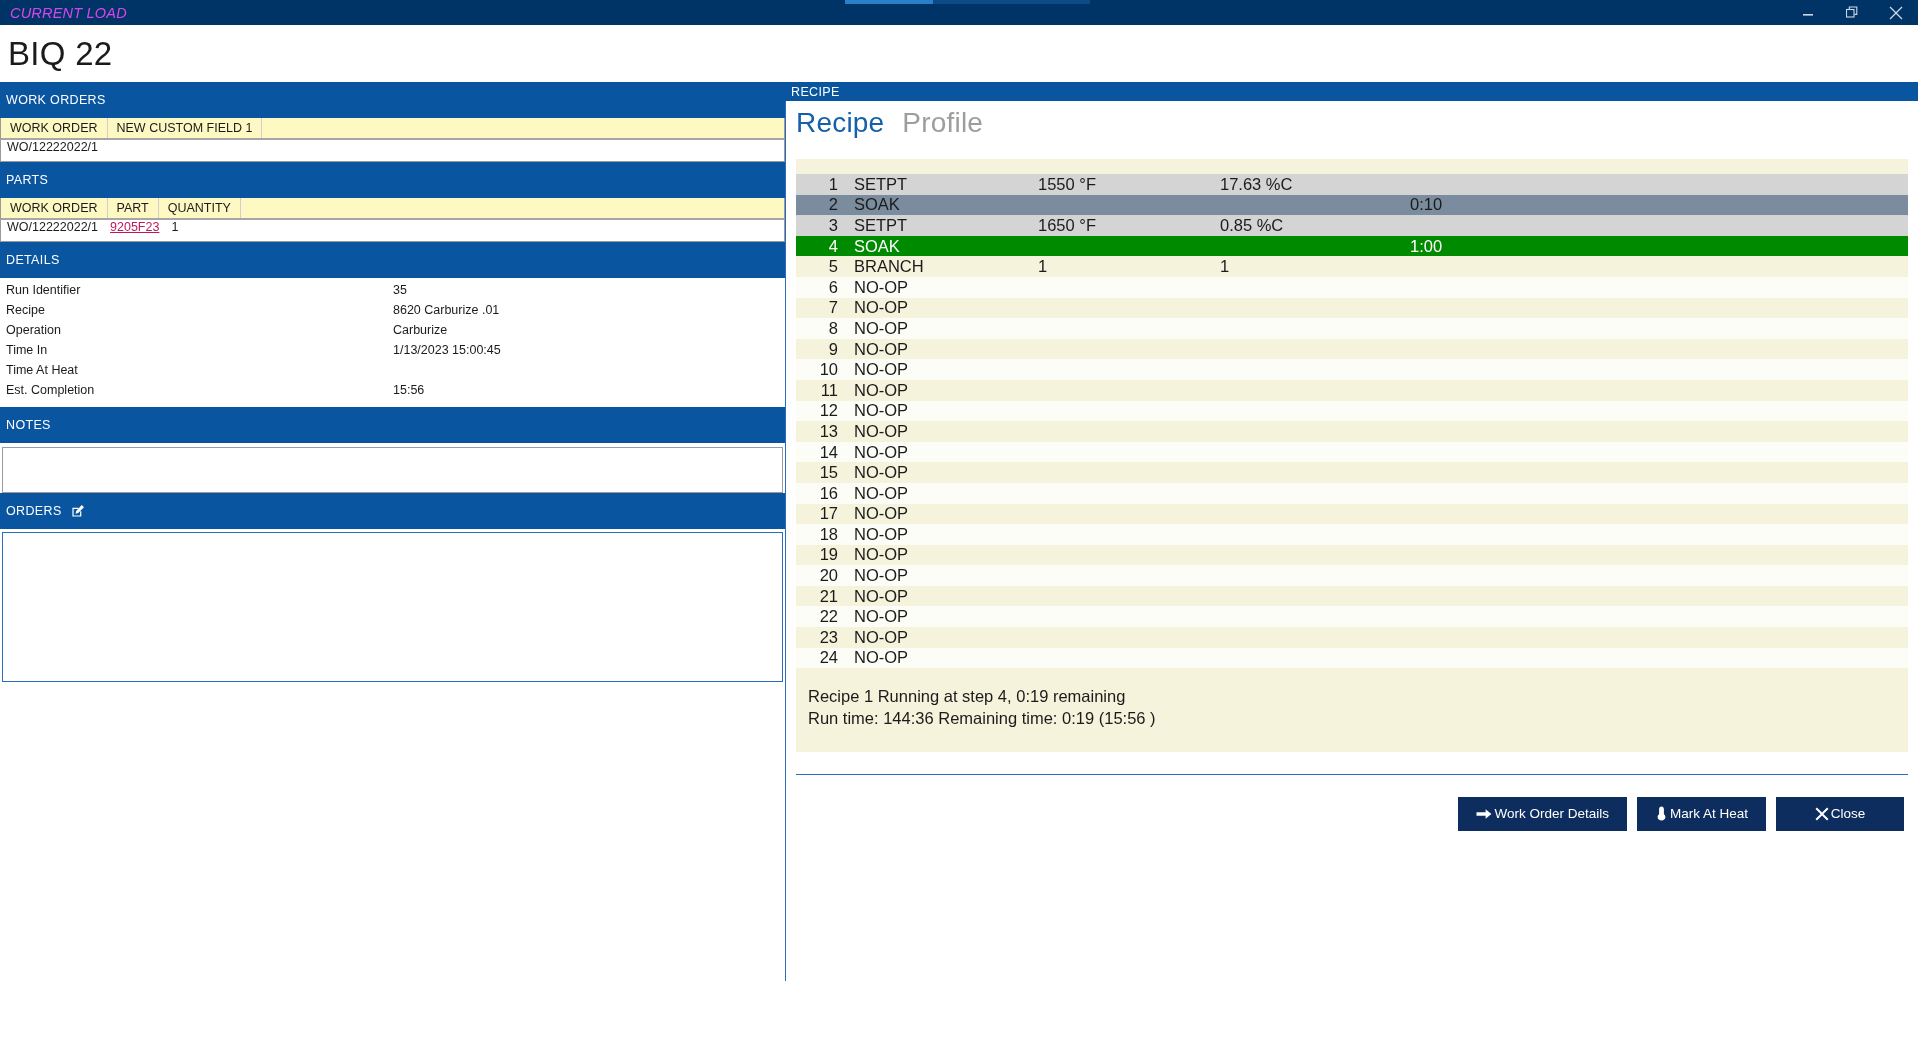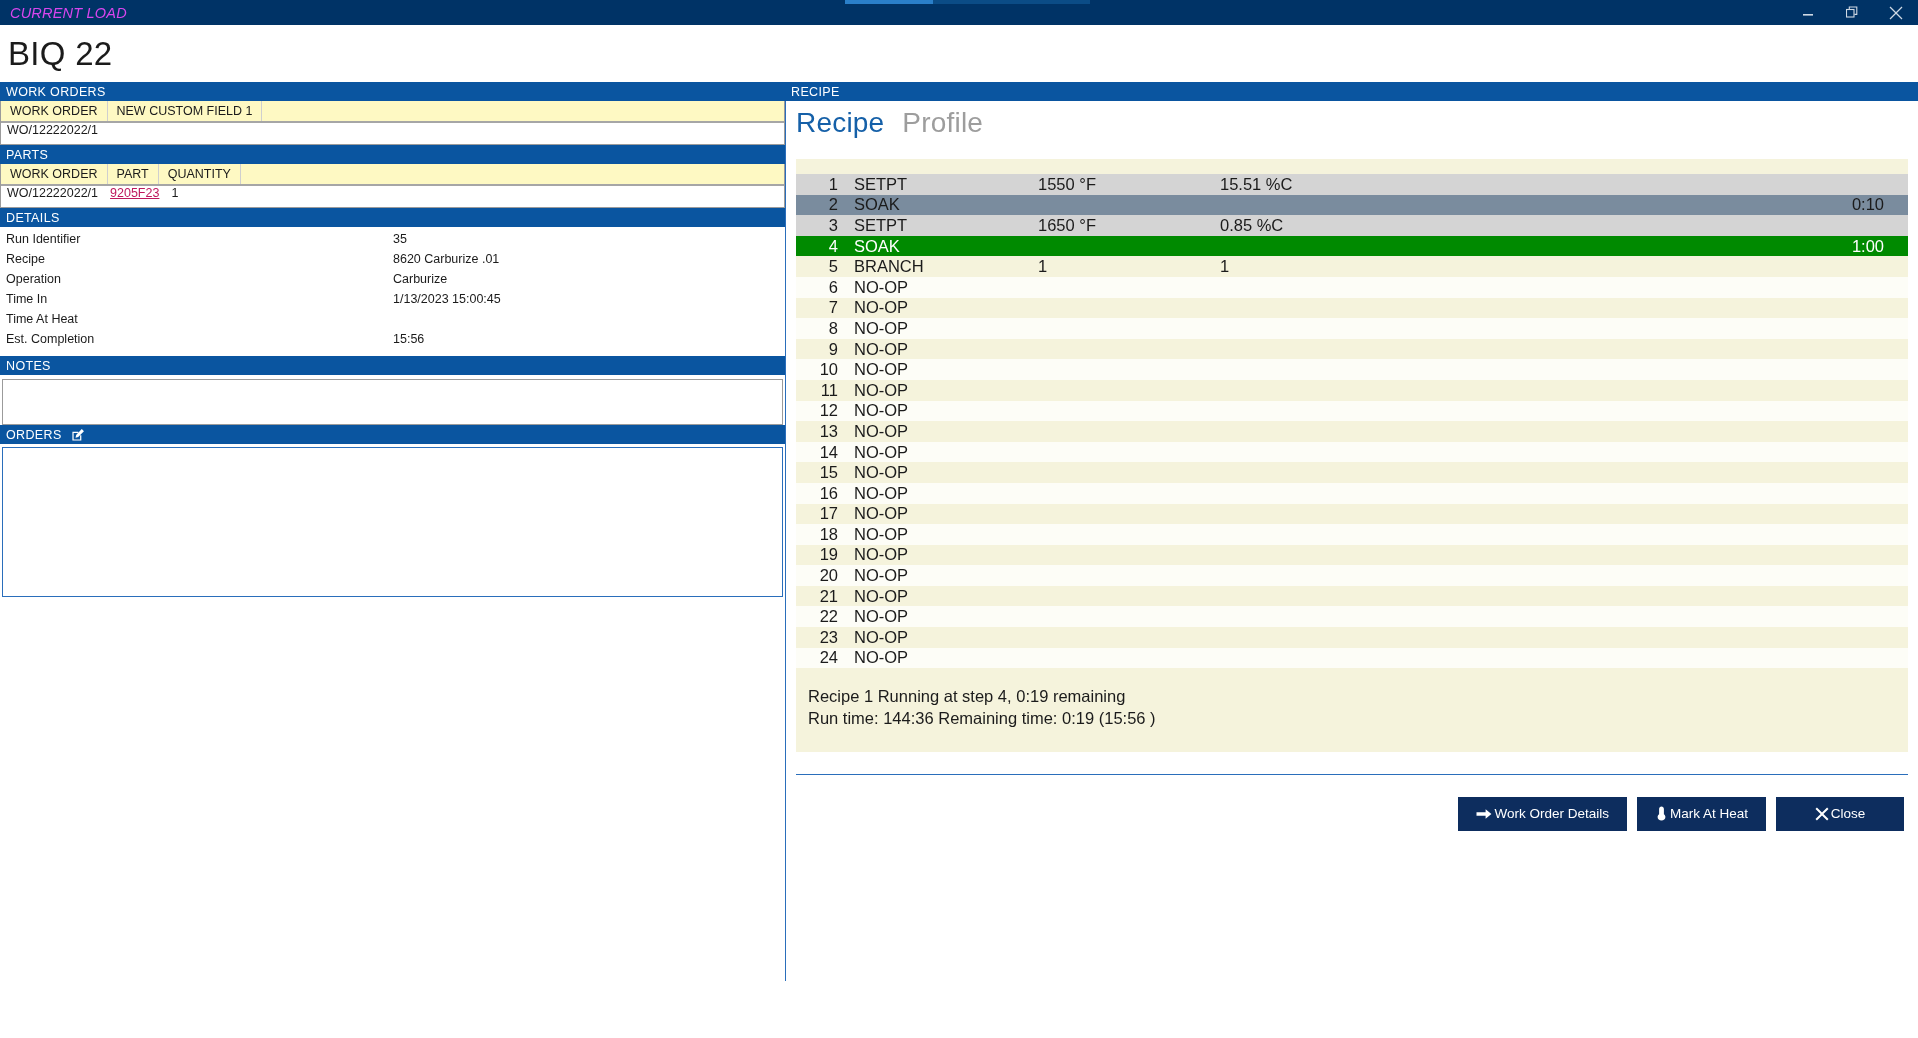--- a/index.html
+++ b/index.html
@@ -79,21 +79,21 @@
   }
   .left-col { width: 785px; flex: 0 0 785px; }
   .right-col { flex: 1 1 auto; padding-left: 0px; }
 
   
   .sect-bar {
     background: #0a55a0;
     color: #ffffff;
     font-size: 12.5px;
     letter-spacing: .35px;
-    height: 19px;
+    height: 36px;
     display: flex;
     align-items: center;
     padding-left: 6px;
     gap: 9px;
   }
   .sect-bar .edit-ico { display: flex; align-items: center; }
 
   
   .grid-wrap {
     border: 1px solid #9b9b9b;
@@ -221,21 +221,20 @@
     flex: 0 0 32px;
   }
   .step .op {
     flex: 0 0 200px;
     padding-left: 16px;
   }
   .step .v1 { flex: 0 0 182px; }
   .step .v2 { flex: 0 0 190px; }
   .step .time {
     flex: 1 1 auto;
-    text-align: right;
     padding-right: 24px;
   }
   .step.shade-gray   { background: #d4d4d4; }
   .step.shade-slate  { background: #7a8c9e; }
   .step.shade-green  { background: #008a00; color: #ffffff; }
   .step.shade-cream  { background: #f5f3dc; }
   .step.shade-white  { background: #fdfdf7; }
 
   .recipe-status {
     padding: 18px 0 22px 12px;
@@ -403,21 +402,21 @@
         <span class="tab active">Recipe</span>
         <span class="tab">Profile</span>
       </div>
 
       <div class="recipe-card">
         <div class="steps" id="steps-container">
             <div class="step shade-gray">
               <div class="num">1</div>
               <div class="op">SETPT</div>
               <div class="v1">1550 °F</div>
-              <div class="v2">15.51 %C</div>
+              <div class="v2">17.63 %C</div>
               <div class="time"></div>
             </div>
             <div class="step shade-slate">
               <div class="num">2</div>
               <div class="op">SOAK</div>
               <div class="v1"></div>
               <div class="v2"></div>
               <div class="time">0:10</div>
             </div>
             <div class="step shade-gray">

